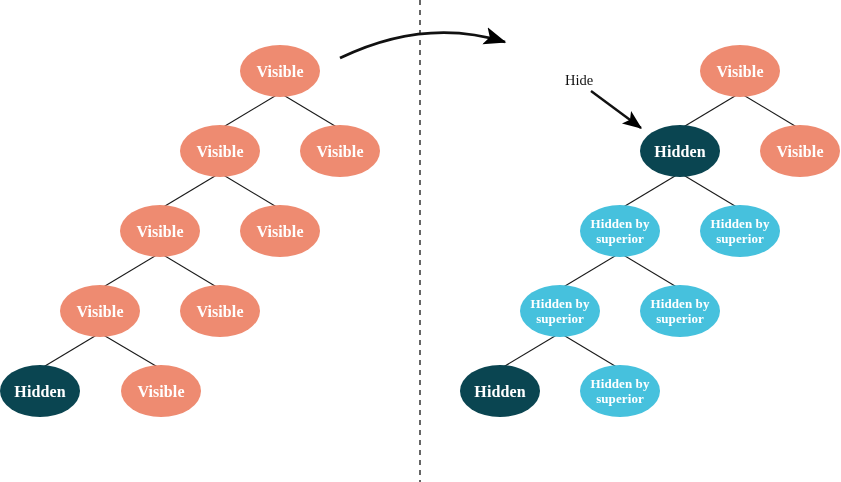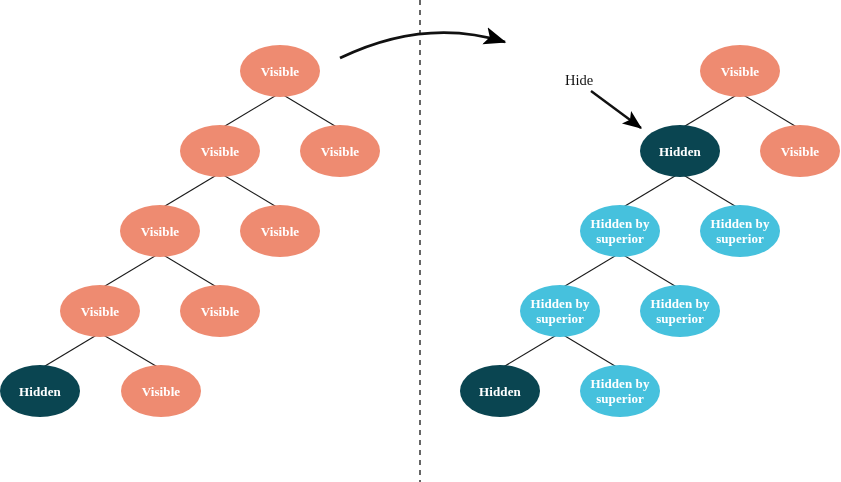--- a/index.html
+++ b/index.html
@@ -29,21 +29,21 @@
   .node {
     position: absolute;
     box-sizing: border-box;
     border-radius: 50%;
     display: flex;
     align-items: center;
     justify-content: center;
     text-align: center;
     color: #ffffff;
     font-weight: bold;
-    font-size: 13px;
+    font-size: 16px;
     line-height: 15px;
     letter-spacing: 0.1px;
     z-index: 5;
     user-select: none;
   }
   .node.twoline {
     font-size: 13px;
     line-height: 15px;
   }
   .node span {

